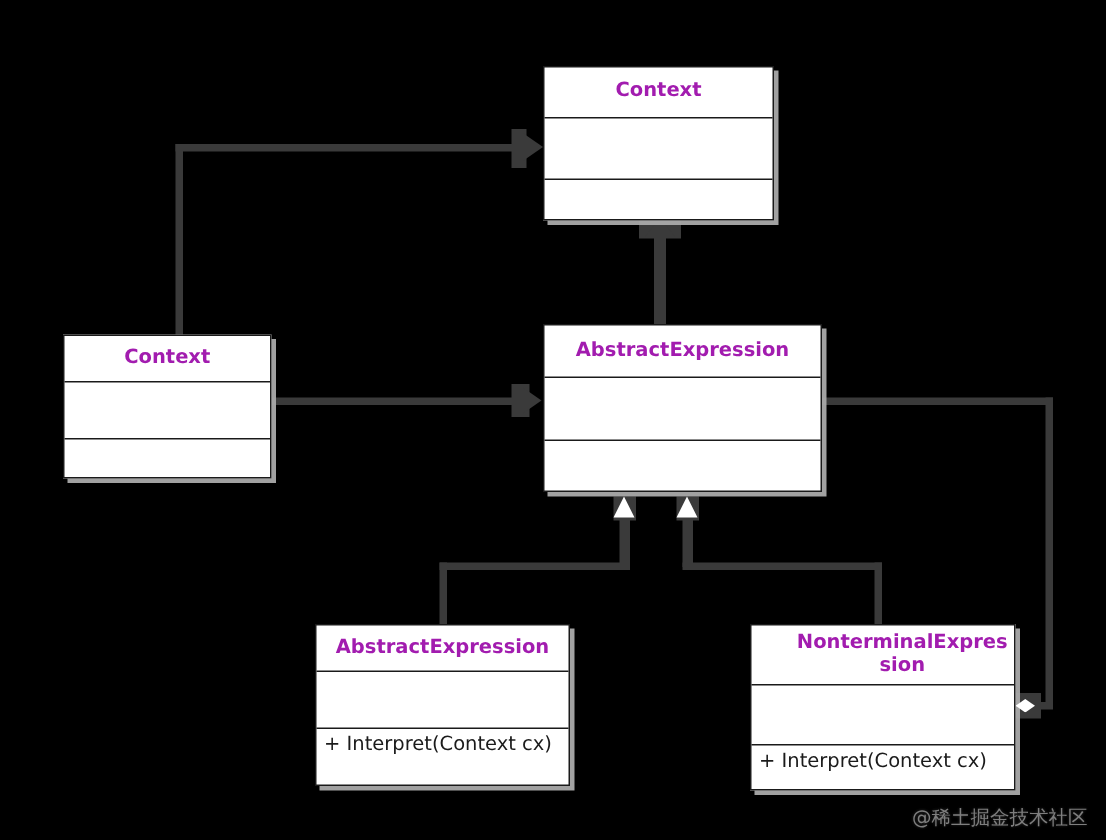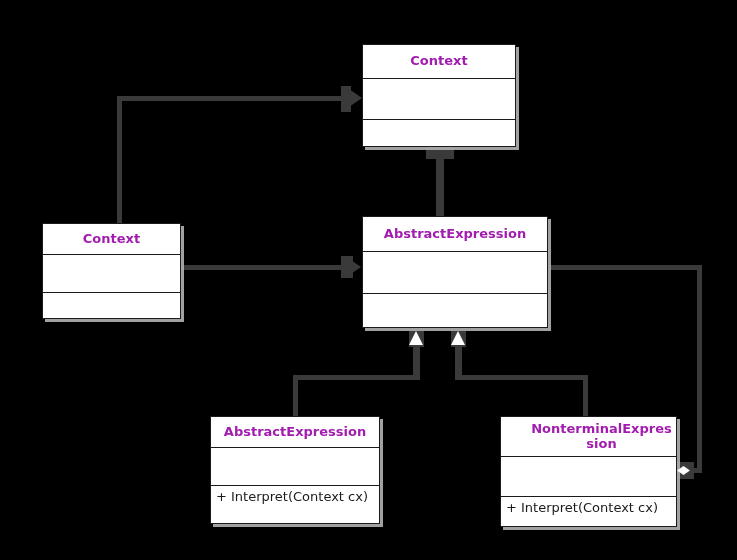--- a/index.html
+++ b/index.html
@@ -217,14 +217,15 @@
     <div class="uml-attrs" style="height:38px; font-size:12px;"></div>
     <div class="uml-ops" style="height:37px; font-size:13px;">+ Interpret(Context cx)</div>
   </div>
 
   <div class="uml-class" style="left:500px; top:416px; width:177px; height:111px;">
     <div class="uml-name" style="height:40px; font-size:13px;padding-left:30px;">NonterminalExpression</div>
     <div class="uml-attrs" style="height:40px; font-size:12px;"></div>
     <div class="uml-ops" style="height:29px; font-size:13px;">+ Interpret(Context cx)</div>
   </div>
 
+  <div id="watermark">@稀土掘金技术社区</div>
 
 </div>
 
 </body></html>

